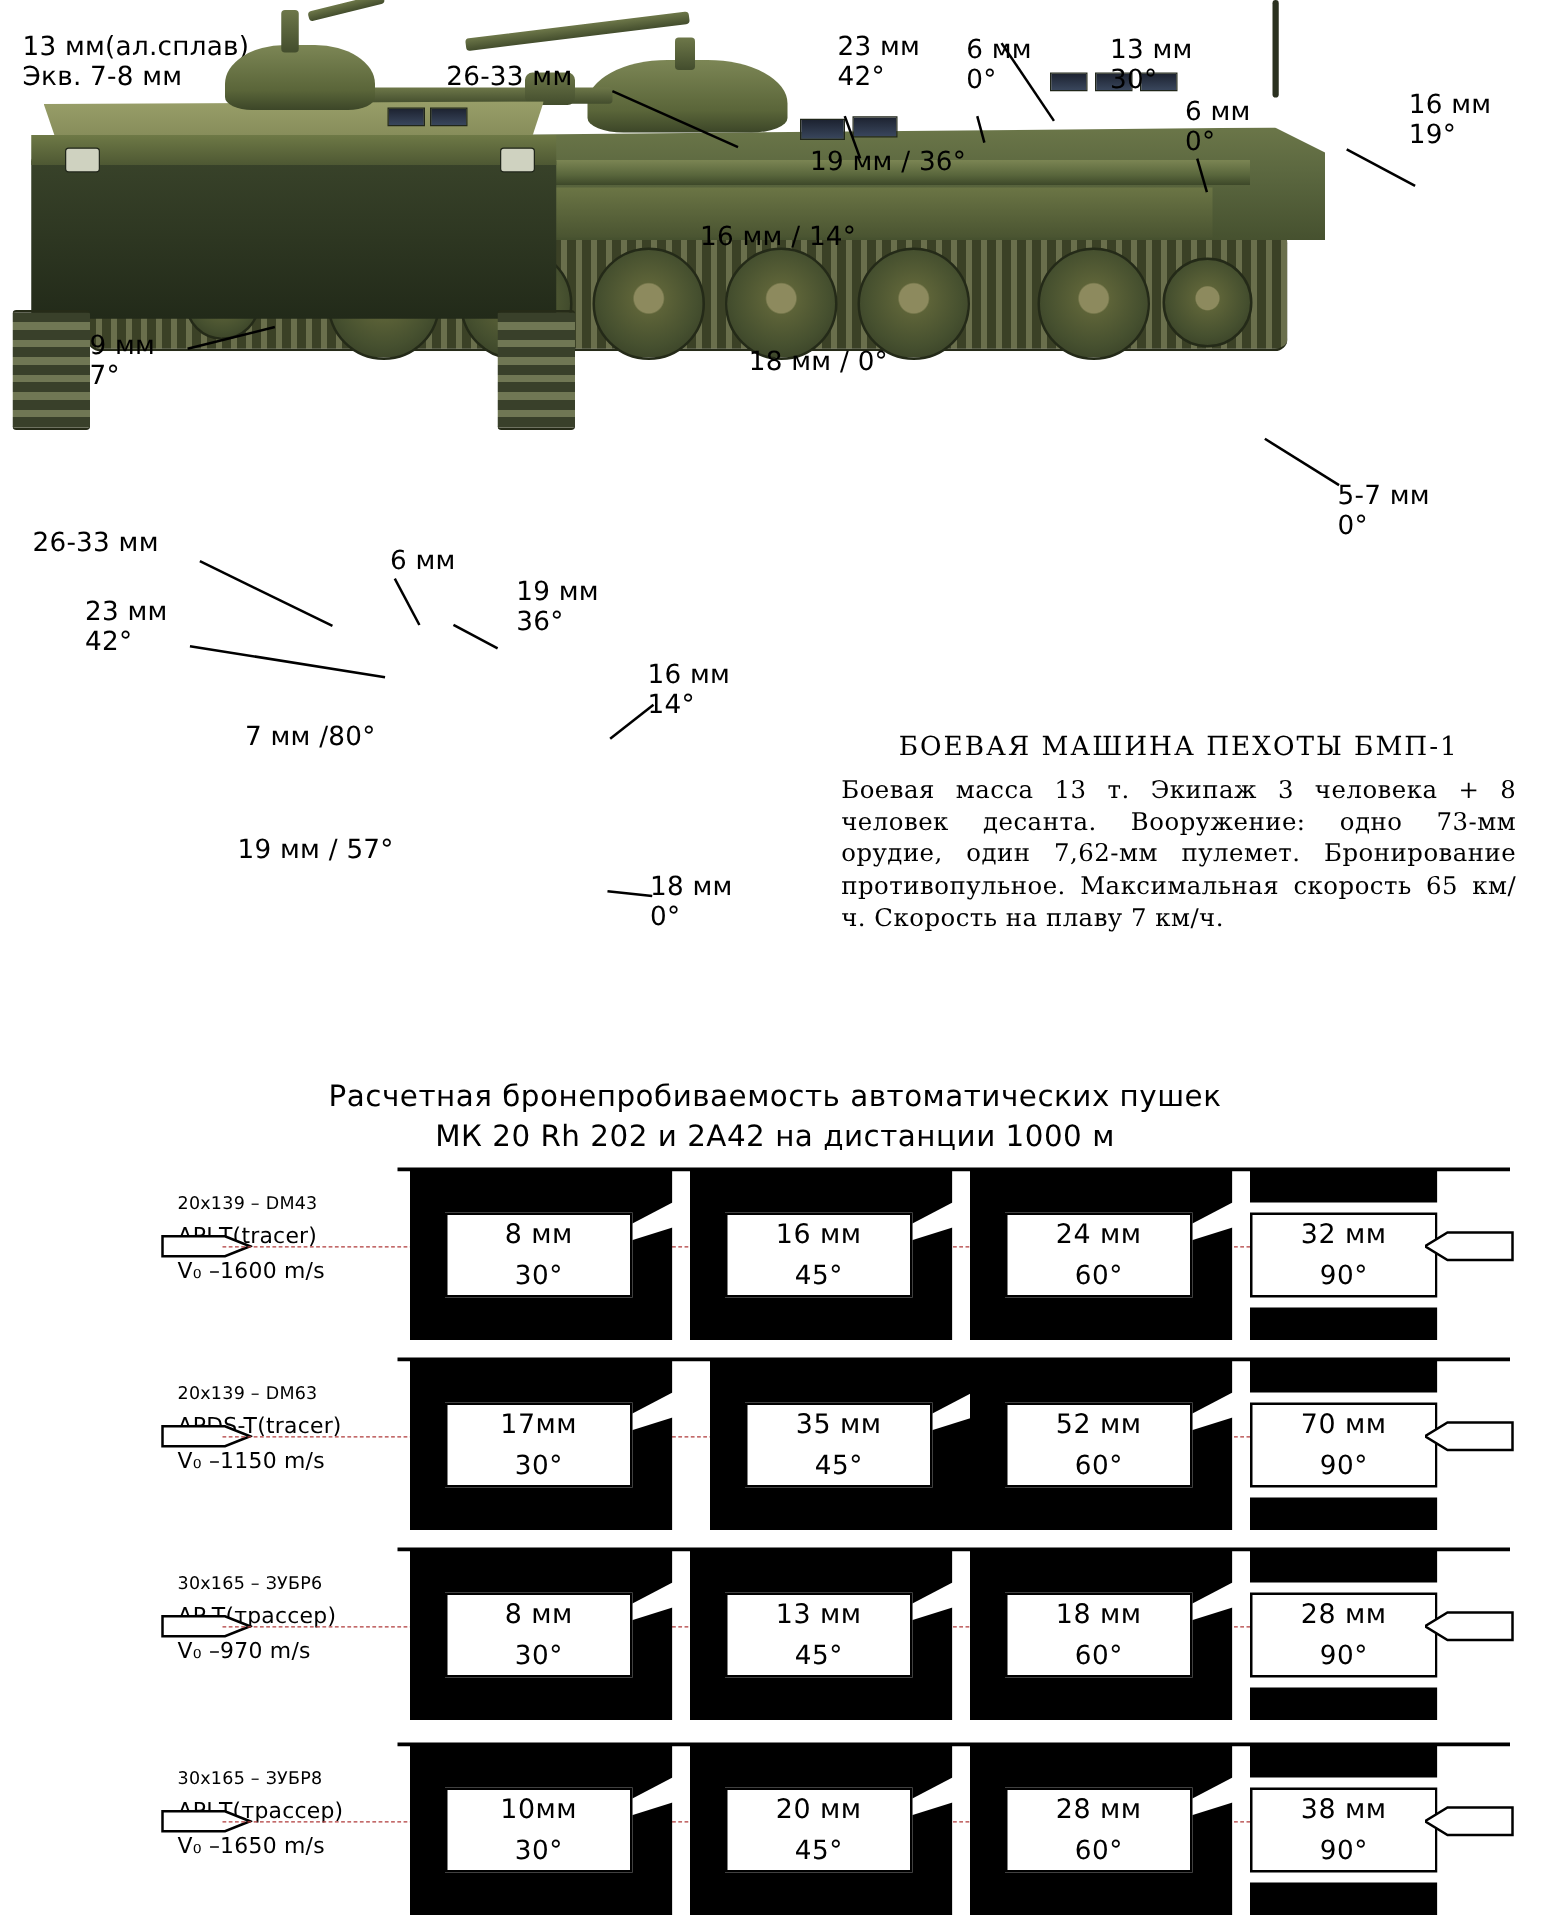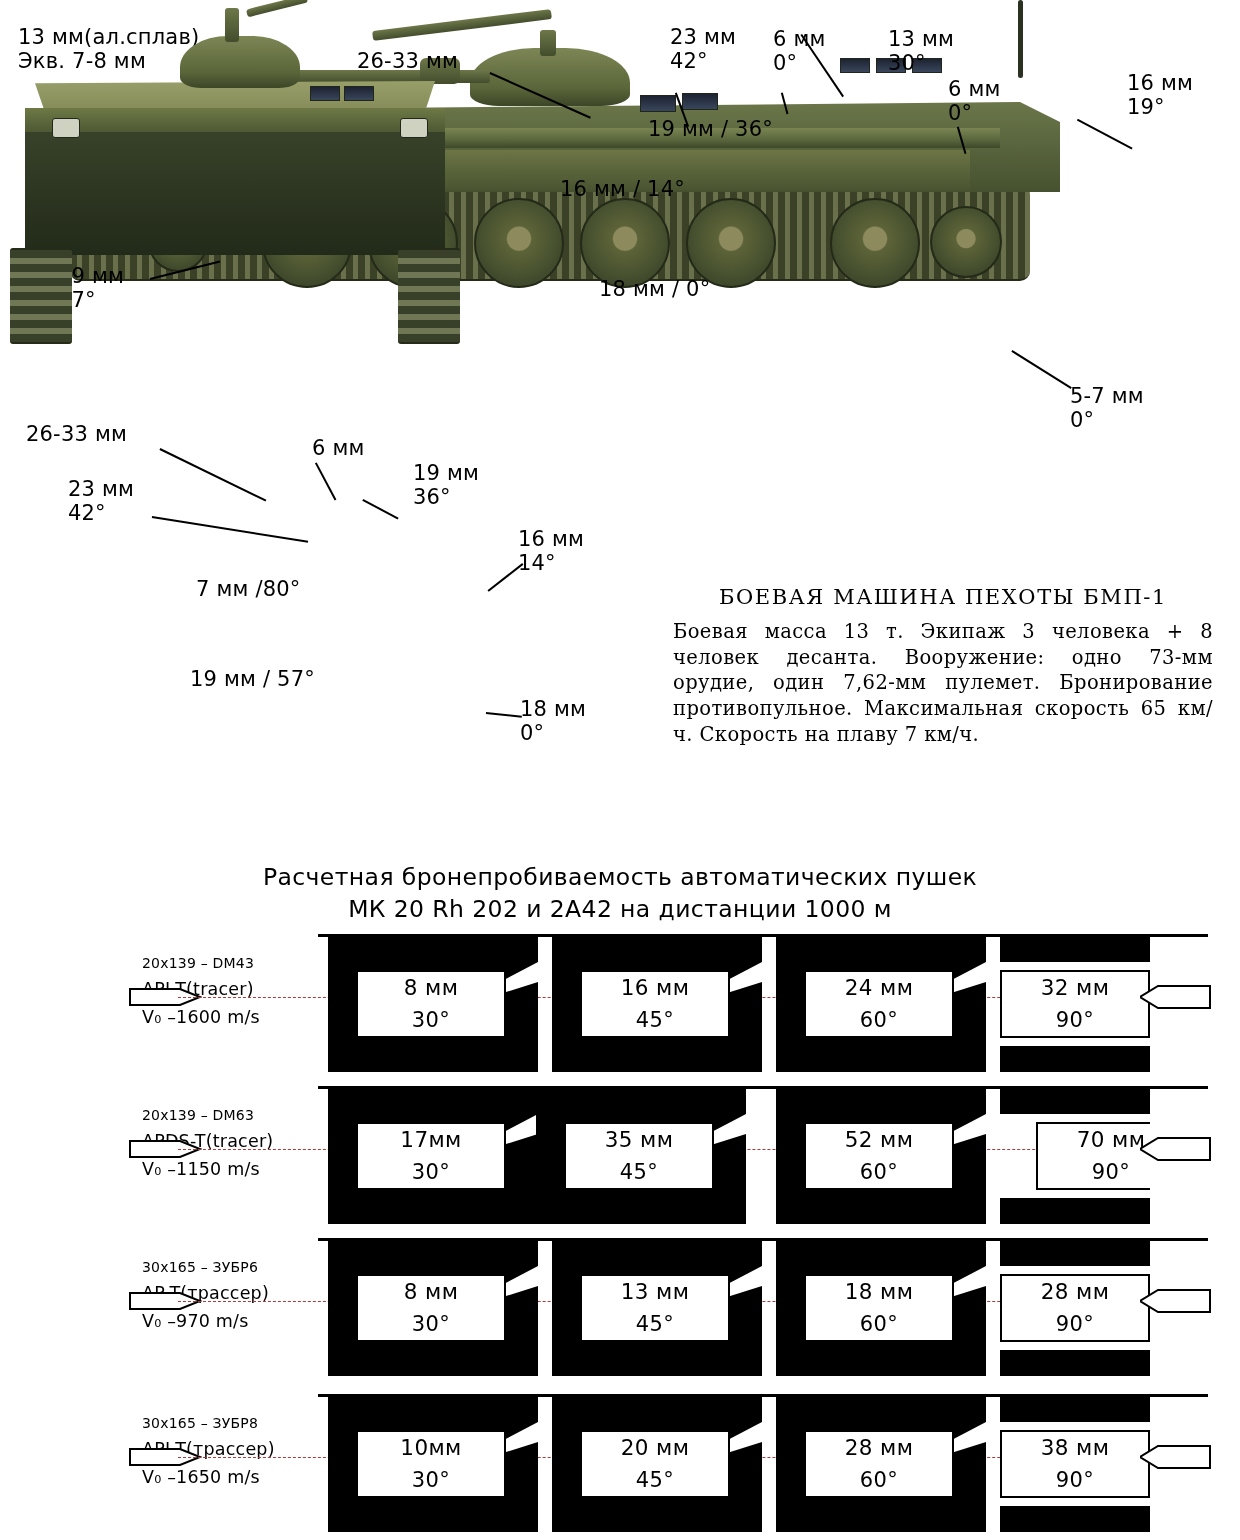--- a/index.html
+++ b/index.html
@@ -409,21 +409,21 @@
         <div class="plate" style="left:0px;text-align:center;">
           <svg width="210" height="136" viewBox="0 0 210 136">
               <polygon points="0,0 210,0 210,26 0,136" fill="#000"></polygon>
               <polygon points="0,136 0,112 210,46 210,136" fill="#000"></polygon>
             </svg>
           <div class="valbox">
             <div class="mm">17мм</div>
             <div class="ang">30°</div>
           </div>
         </div>
-        <div class="plate" style="left:208px;">
+        <div class="plate" style="left:240px;">
           <svg width="210" height="136" viewBox="0 0 210 136">
               <polygon points="0,0 210,0 210,26 0,136" fill="#000"></polygon>
               <polygon points="0,136 0,112 210,46 210,136" fill="#000"></polygon>
             </svg>
           <div class="valbox">
             <div class="mm">35 мм</div>
             <div class="ang">45°</div>
           </div>
         </div>
         <div class="plate" style="left:448px;">
@@ -434,21 +434,21 @@
           <div class="valbox">
             <div class="mm">52 мм</div>
             <div class="ang">60°</div>
           </div>
         </div>
         <div class="plate" style="left:672px; width:150px;">
           <svg width="150" height="136" viewBox="0 0 150 136">
               <rect x="0" y="0" width="150" height="26" fill="#000"></rect>
               <rect x="0" y="110" width="150" height="26" fill="#000"></rect>
             </svg>
-          <div class="valbox" style="left:0px;margin-left:36px;">
+          <div class="valbox" style="left:0px;">
             <div class="mm">70 мм</div>
             <div class="ang">90°</div>
           </div>
         </div>
       </div>
       <svg class="nose" viewBox="0 0 72 26">
         <polygon points="70,2 18,2 0,13 18,24 70,24" fill="#fff" stroke="#000" stroke-width="2"></polygon>
       </svg>
     </div>
 

